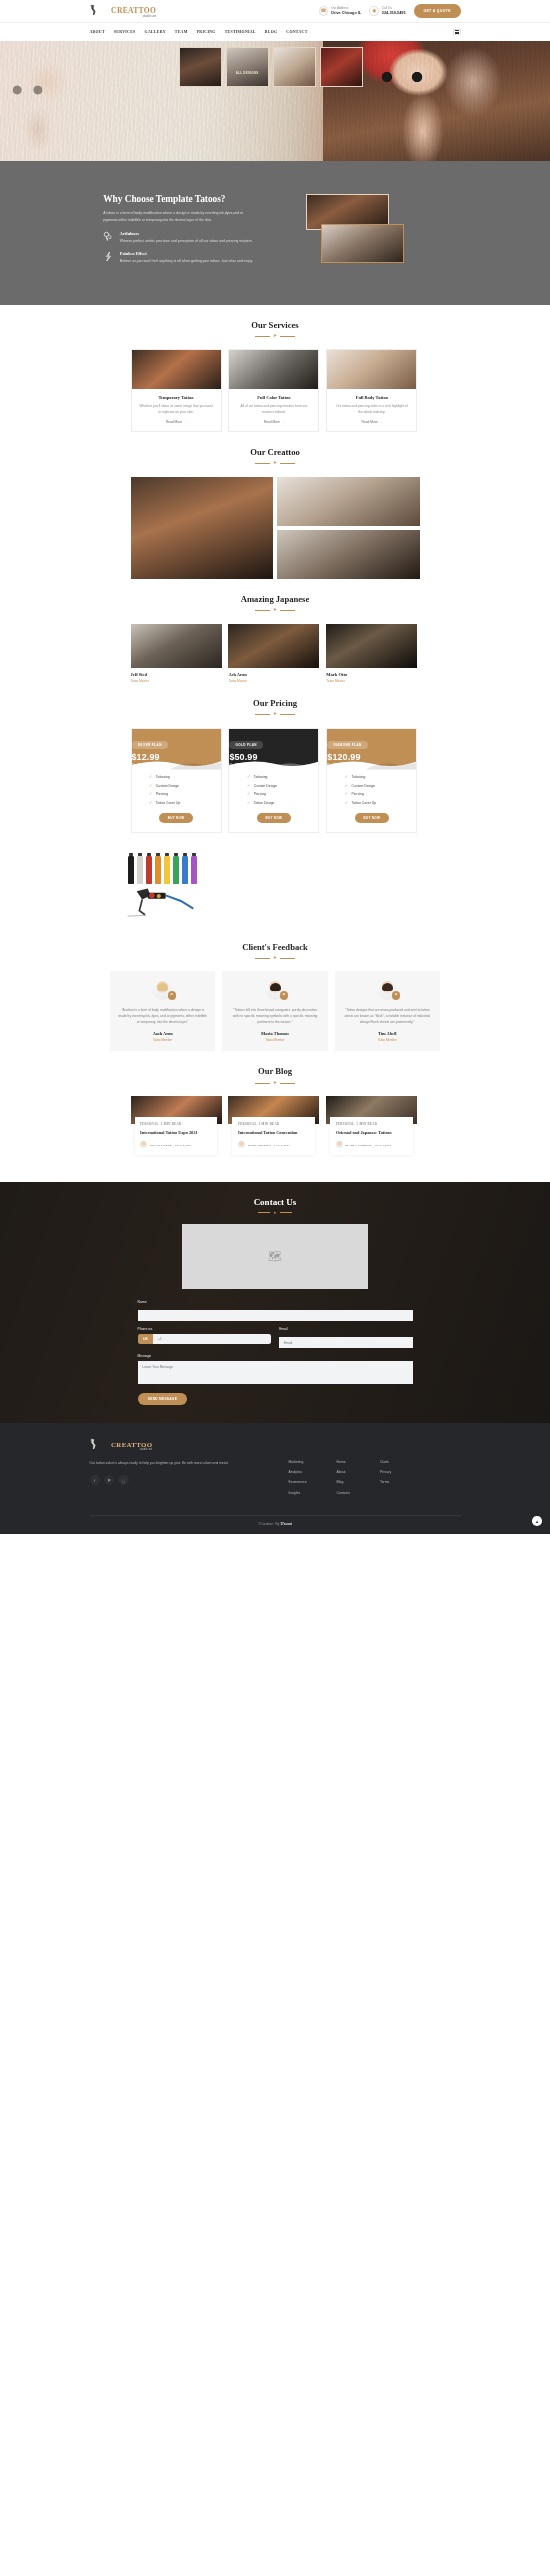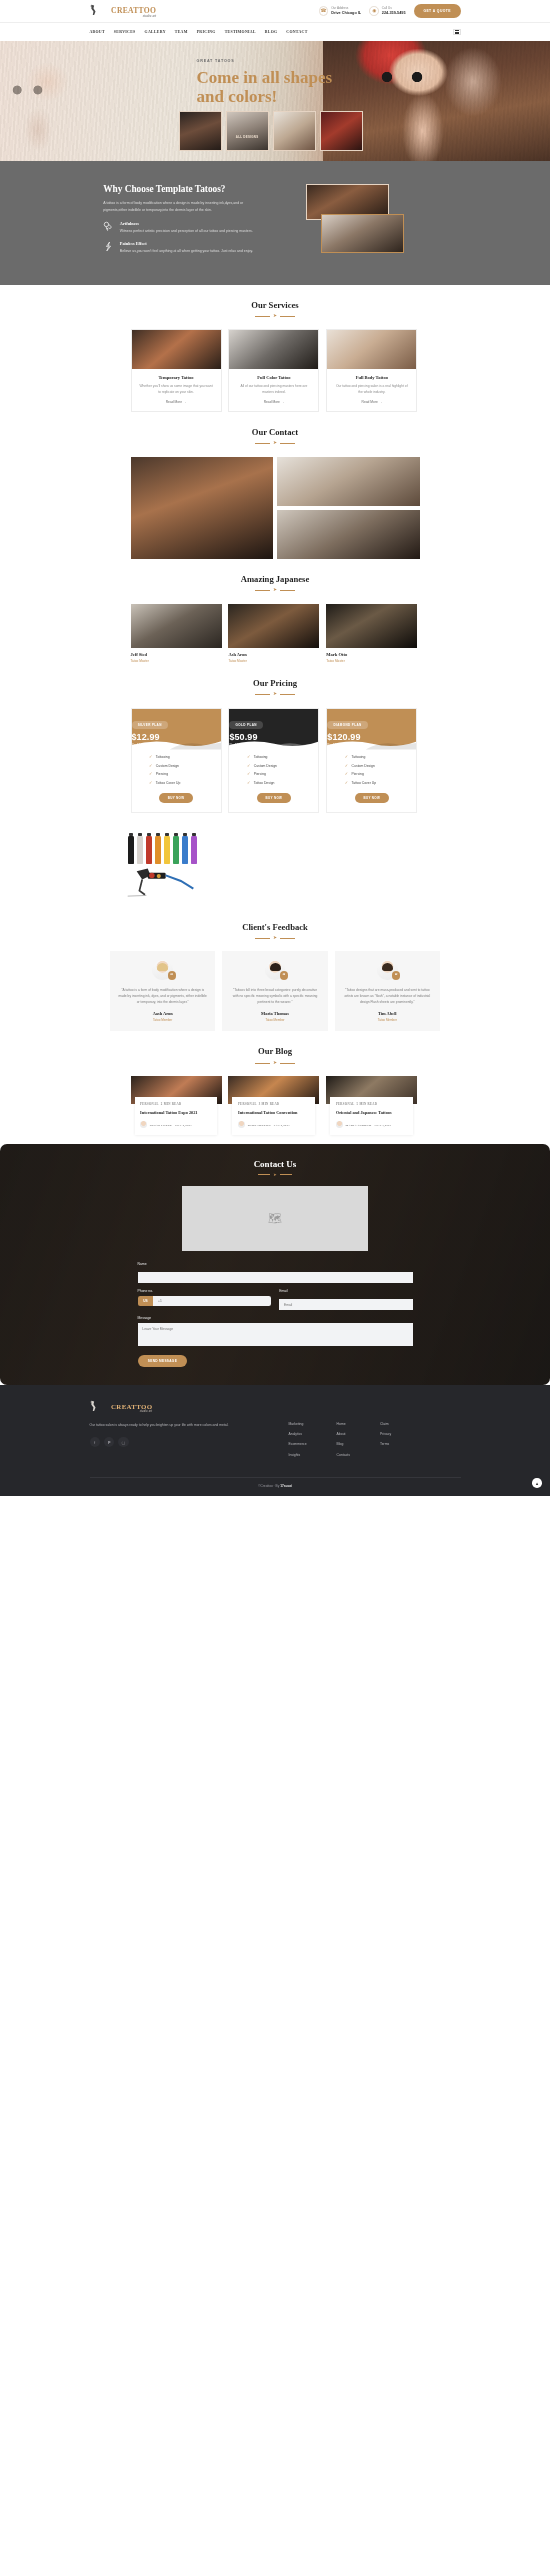--- a/index.html
+++ b/index.html
@@ -107,21 +107,21 @@
   .thumb { width: 43px; height: 40px; border: 1.4px solid #e6d4c3; background-size: cover; position: relative; }
   .thumb.t1 { background: linear-gradient(160deg,#2a2320 0%,#6d4d3b 45%,#241c18 100%); }
   .thumb.t2 { background: linear-gradient(160deg,#cfc6bd 0%,#8e8278 48%,#3b342e 100%); }
   .thumb.t3 { background: linear-gradient(145deg,#e8e2da 0%,#bda892 50%,#6e5443 100%); }
   .thumb.t4 { background: linear-gradient(145deg,#5a1d1d 0%,#a33b2c 45%,#2b1411 100%); }
   .thumb-cap { position: absolute; left: 0; right: 0; bottom: 11px; text-align: center;
     color: #f3e4d4; font-size: 2.9px; letter-spacing: 0.3px; font-weight: bold; }
 
   
   .why { background: #6b6b6b; padding: 15px 0 16.5px; position: relative; }
-  .why-inner { width: 371px; margin: 8px auto; display: flex; gap: 32px; }
+  .why-inner { width: 371px; margin: 18px auto; display: flex; gap: 32px; }
   .why-left { width: 172px; padding-left: 13.8px; }
   .why-title { font-family: "Liberation Serif", serif; font-weight: bold; color: #fff;
     font-size: 9.3px; line-height: 1.28; }
   .why-desc { color: #ddd; font-size: 3.5px; line-height: 1.95; margin-top: 4.1px; }
   .feat { display: flex; gap: 5.5px; margin-top: 6.9px; }
   .feat-ico { width: 11px; height: 11px; flex: 0 0 auto; color: #fff; }
   .feat-h { font-family: "Liberation Serif", serif; font-weight: bold; color: #fff; font-size: 4.3px; }
   .feat-p { color: #dcdcdc; font-size: 3.5px; line-height: 1.9; margin-top: 2.1px; }
   .why-right { position: relative; flex: 1; height: 76px; }
   .why-img-a { position: absolute; left: 12.4px; top: 0; width: 83px; height: 36px;
@@ -230,24 +230,24 @@
   .btitle { font-family: "Liberation Serif", serif; font-weight: bold; font-size: 4.3px;
     color: #1f1f1f; line-height: 1.35; margin-top: 3.4px; }
   .bfoot { display: flex; align-items: center; gap: 2.8px; margin-top: 5.5px; }
   .bav { width: 6.9px; height: 6.9px; border-radius: 50%;
     background: radial-gradient(circle at 50% 35%, #f0d6c0 0 2.1px, rgba(0,0,0,0) 2.8px), #ececec; }
   .bauthor { font-family: "Liberation Serif", serif; font-size: 2.9px; color: #6a6a6a;
     letter-spacing: 0.2px; font-weight: bold; }
   .bdate { font-family: "Liberation Serif", serif; font-size: 2.9px; color: #8d8d8d; letter-spacing: 0.2px; font-weight: bold;}
 
   
-  .contact { margin-top: 9px; background:
+  .contact { margin-top: 27px; background:
       linear-gradient(rgba(24,22,20,.86), rgba(24,22,20,.86)),
       linear-gradient(110deg,#4a392c 0%,#8a6344 40%,#2a1f18 100%);
-    padding: 15px 0 18px; border-radius: 7px; }
+    padding: 15px 0 18px; }
   .contact-title { font-family: "Liberation Serif", serif; font-weight: bold;
     font-size: 9px; color: #fff; text-align: center; }
   .contact-div { display: flex; align-items: center; justify-content: center; gap: 2.8px; margin-top: 3.4px; }
   .contact-div .ln { width: 12.4px; height: 0.7px; background: #c08f55; }
   .contact-div .bird { color: #c08f55; font-size: 4.1px; }
   .map { width: 186px; height: 65px; margin: 8.3px auto 0; background: #d9d9d9;
     display: flex; align-items: center; justify-content: center; color: #9a9a9a; }
   .cform { width: 275px; margin: 11px auto 0; }
   .cf-label { font-size: 3.4px; color: #e6e6e6; margin-bottom: 2.8px; }
   .cf-input { width: 100%; height: 10.3px; background: #f2f3f5; border: none; padding: 0 4.8px;
@@ -344,24 +344,20 @@
         <i></i>
       </div>
   </div>
 </div>
 
 <div class="hero">
   <div class="hero-girl"></div>
   <div class="hero-girl-left"></div>
   <div class="hero-glass"></div>
   <div class="hero-texture"></div>
-  <div class="hero-content">
-    <div class="hero-kicker">GREAT TATOOS</div>
-    <div class="hero-title">Come in all shapes and colors!</div>
-  </div>
   <div class="hero-thumbs">
     <div class="thumb t1">
       <div class="thumb-cap"></div>
     </div>
     <div class="thumb t2">
       <div class="thumb-cap">ALL DESIGNS</div>
     </div>
     <div class="thumb t3">
       <div class="thumb-cap"></div>
     </div>
@@ -440,21 +436,21 @@
     <div class="svc-img c"></div>
     <div class="svc-body">
       <div class="svc-h">Full Body Tattoo</div>
       <div class="svc-p">Our tattoo and piercing salon is a real highlight of the whole industry.</div>
       <div class="svc-more"><span>Read More</span> →</div>
     </div>
   </div>
 </div>
 
 <div class="sec">
-  <div class="sec-title">Our Contact</div>
+  <div class="sec-title">Our Creattoo</div>
   <div class="divider">
     <span class="ln"></span>
       <span class="bird">➤</span>
       <span class="ln"></span>
   </div>
 </div>
 <div class="gallery">
   <div class="gal-l"></div>
   <div class="gal-r">
     <div class="gal-r1"></div>

